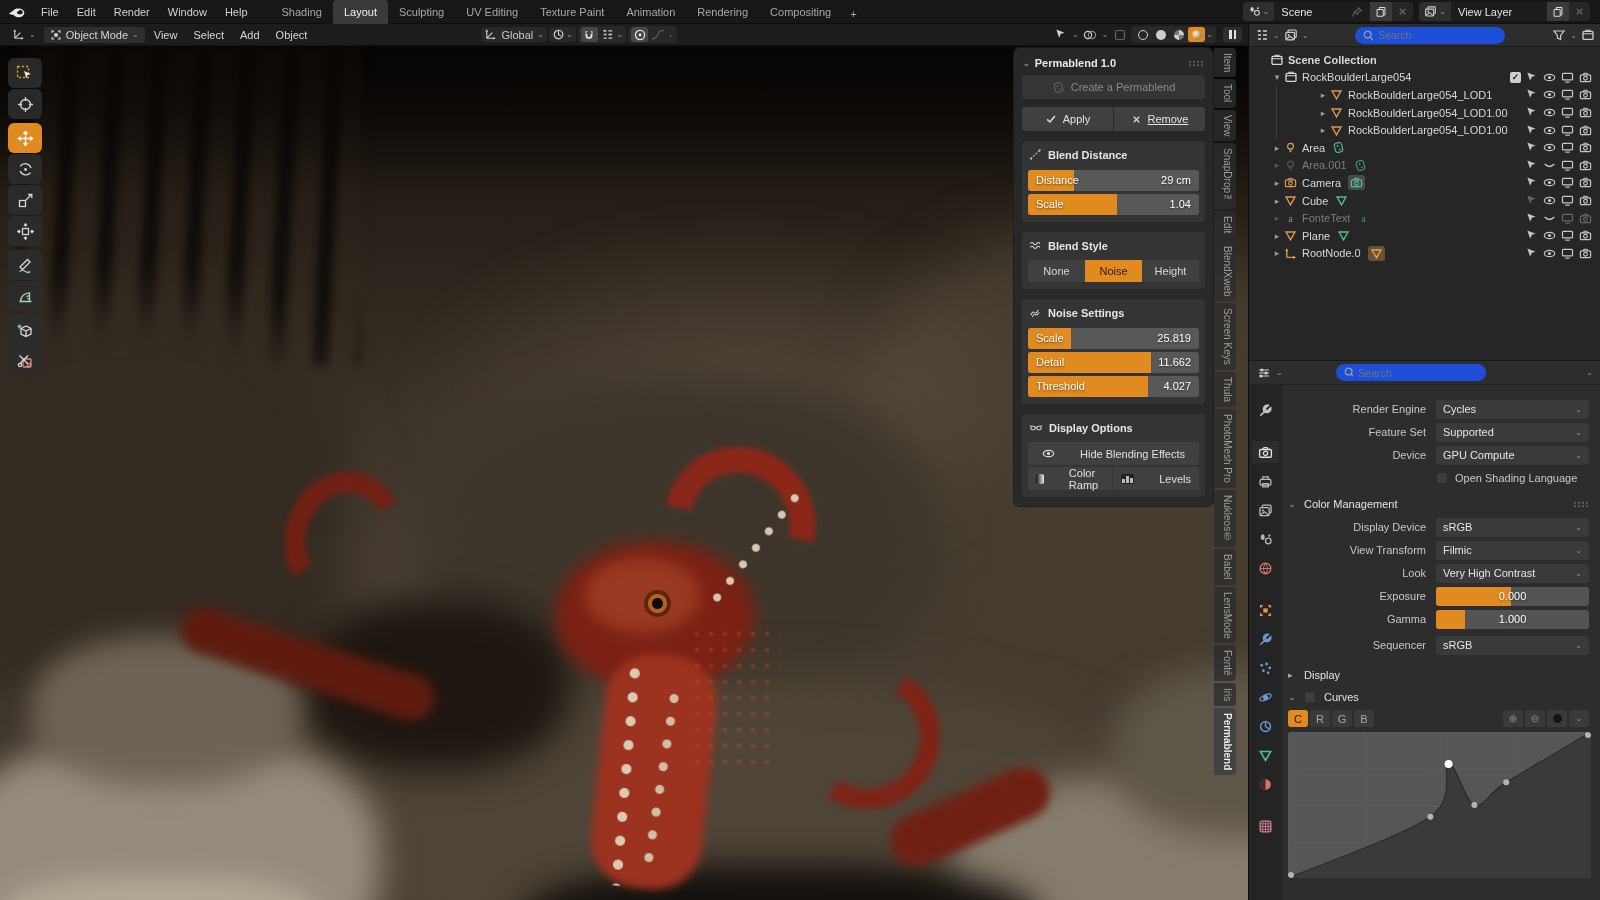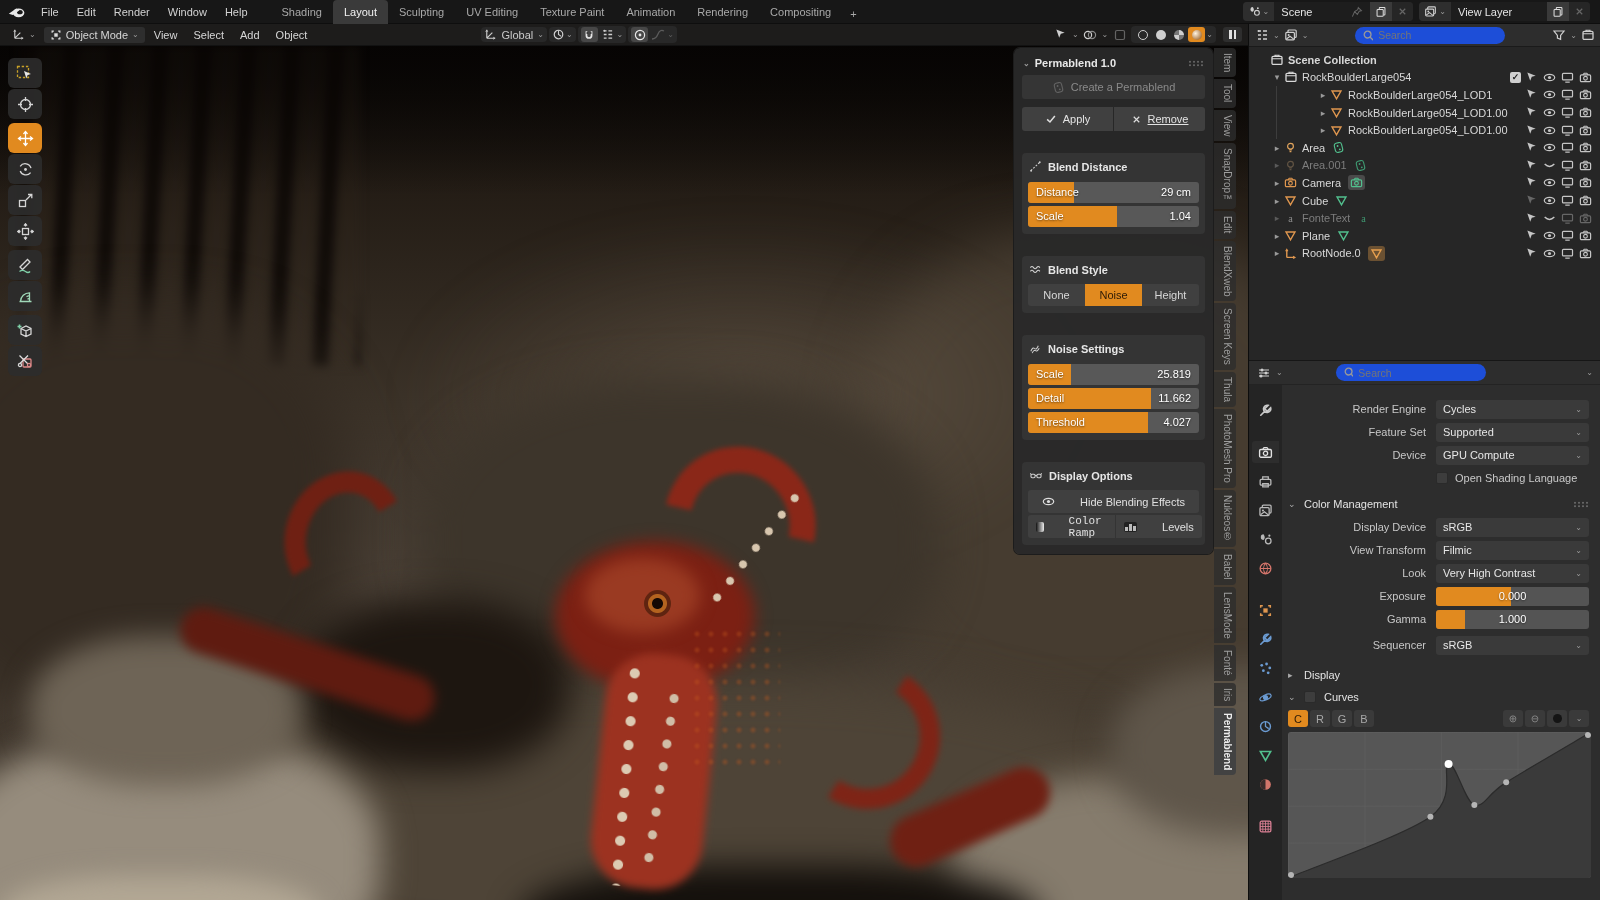--- a/index.html
+++ b/index.html
@@ -60,36 +60,36 @@
   .pb-head { display:flex; align-items:center; gap:5px; padding:2px 1px 6px 1px; color:#e8e8e8; font-weight:bold; }
   .grip { width:16px; height:7px; margin-left:auto; opacity:.5;
     background:radial-gradient(circle,#9a9a9a .8px,transparent 1px); background-size:4px 3.5px; }
   .pb-btn { display:flex; align-items:center; justify-content:center; gap:6px; height:24px;
     background:#404040; border-radius:3px; color:#e3e3e3; }
   .pb-btn.disabled { background:#353535; color:#8a8a8a; }
   .pb-row2 { display:flex; gap:1px; margin-top:8px; }
   .pb-row2 .pb-btn { flex:1; border-radius:0; }
   .pb-row2 .pb-btn:first-child { border-radius:3px 0 0 3px; }
   .pb-row2 .pb-btn:last-child { border-radius:0 3px 3px 0;text-decoration:underline; }
-  .subpanel { background:#343434; border-radius:4px; margin-top:22px; padding:5px 6px 7px 6px; }
+  .subpanel { background:#343434; border-radius:4px; margin-top:10px; padding:5px 6px 7px 6px; }
   .sub-head { display:flex; align-items:center; gap:6px; padding:2px 1px 6px 1px; color:#e6e6e6; font-weight:bold; }
   .slider { position:relative; height:21px; background:#585858; border-radius:3px; margin-top:3px; overflow:hidden; }
   .slider .fill { position:absolute; left:0; top:0; bottom:0; background:#e18a1f; }
   .slider .lab { position:absolute; left:8px; top:0; line-height:21px; color:#fff; text-shadow:0 1px 2px #0008; }
   .slider .val { position:absolute; right:8px; top:0; line-height:21px; color:#fff; text-shadow:0 1px 2px #0008; }
   .seg3 { display:flex; gap:0; margin-top:2px; }
   .seg3 .opt { flex:1; height:22px; background:#404040; color:#d8d8d8; display:flex; align-items:center; justify-content:center; }
   .seg3 .opt:first-child { border-radius:3px 0 0 3px; }
   .seg3 .opt:last-child { border-radius:0 3px 3px 0; }
   .seg3 .opt.active { background:#e18a1f; color:#2b1a06; }
   .dispbtn { display:flex; align-items:center; gap:25px; height:23px; background:#404040;
     border-radius:3px; color:#e0e0e0; padding:0 8px; margin-top:2px; }
   .disp2 { display:flex; gap:1px; margin-top:2px; }
   .disp2 .dispbtn { flex:1; margin-top:0; border-radius:0; justify-content:flex-start; }
-  .disp2 .dispbtn:first-child { border-radius:3px 0 0 3px;font-family:Liberation Mono, monospace; }
+  .disp2 .dispbtn:first-child { border-radius:3px 0 0 3px; }
   .disp2 .dispbtn:last-child { border-radius:0 3px 3px 0; }
   .rampico { width:13px; height:10px; border-radius:2px; background:linear-gradient(90deg,#111,#eee); }
   .lvlico { width:13px; height:10px; border-radius:2px; background:#222; display:flex; align-items:flex-end; gap:1px; padding:1px; }
   .lvlico i { flex:1; background:#bbb; display:block; }
 
   
   .tabstrip { position:absolute; left:1214px; top:2px; width:32px; display:flex; flex-direction:column; gap:2px; z-index:24; }
   .vtab { writing-mode:vertical-rl; font-size:10px; color:#9f9f9f; background:#2d2d2dCC;
     border-radius:0 4px 4px 0; padding:5px 3px; text-align:center; align-self:flex-start; width:22px; }
   .vtab.active { background:#424242; color:#ececec; font-weight:bold; }

